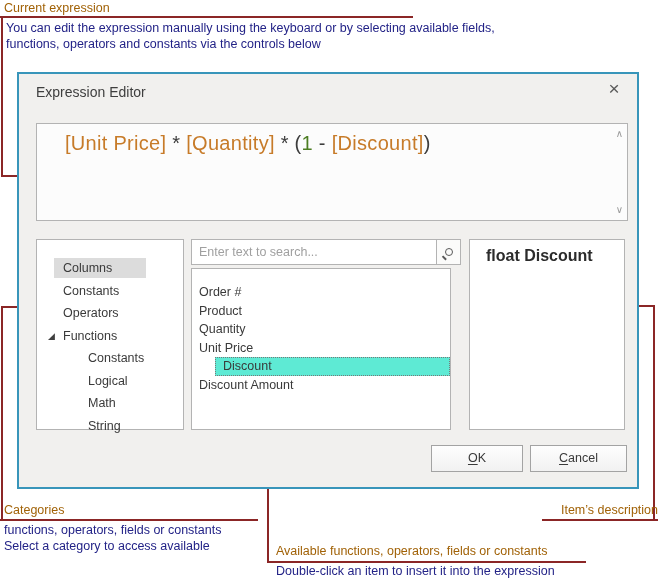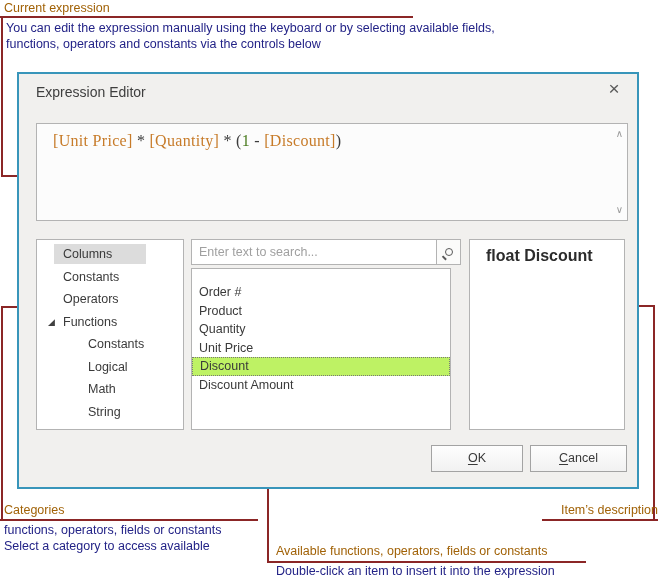--- a/index.html
+++ b/index.html
@@ -16,32 +16,32 @@
   
   .dialog { position:absolute; left:17px; top:72px; width:622px; height:417px;
             background:#f1f0ee; border:2px solid #3895ba; }
   .dlg-title { position:absolute; left:17px; top:10px; font-size:14px; color:#3e3e3e; }
   .dlg-close { position:absolute; right:12px; top:4px; width:22px; height:22px;
                font-size:19px; color:#5a5a5a; text-align:center; line-height:22px; cursor:default; }
 
   
   .memo { position:absolute; left:17px; top:49px; width:592px; height:98px;
           background:#fcfcfc; border:1px solid #b3b3b3; }
-  .expr { position:absolute; left:16px; top:8px; font-family:Liberation Serif, serif;
-          font-size:16px; letter-spacing:0.3px; white-space:pre; }
+  .expr { position:absolute; left:28px; top:8px; font-family:Liberation Sans, sans-serif;
+          font-size:20px; letter-spacing:0.3px; white-space:pre; }
   .tok-field { color:#c77b29; }
   .tok-op { color:#3c3c3c; }
   .tok-num { color:#4c7d22; }
   .chev { position:absolute; right:4px; color:#9a9a9a; font-size:10px; line-height:10px; }
   .chev.up { top:5px; }
   .chev.dn { bottom:5px; }
 
   
   .panel { position:absolute; background:#ffffff; border:1px solid #b3b3b3; }
-  .cats { left:17px; top:165px; width:148px; height:191px; padding-top:3px; }
+  .cats { left:17px; top:165px; width:148px; height:191px; padding-top:17px; }
   .cat-row { position:relative; height:22.5px; line-height:22.5px; font-size:12.5px; color:#3a3a3a; }
   .cat-row .hl { position:absolute; left:17px; top:1px; width:92px; height:20px; background:#dcdcdc; z-index:0; }
   .cat-label { position:relative; z-index:1; margin-left:26px; }
   .cat-label.sub { margin-left:51px; }
   .tri { position:absolute; left:11px; top:0; z-index:1; font-size:9px; color:#404040; }
 
   
   .searchbox { position:absolute; left:172px; top:165px; width:270px; height:26px;
                background:#ffffff; border:1px solid #b3b3b3; display:flex; }
   .searchbox input { flex:1; border:0; outline:0; background:transparent; padding:0 7px;
@@ -49,22 +49,22 @@
   .searchbox input::placeholder { color:#a0a0a0; opacity:1; }
   .search-btn { width:24px; border-left:1px solid #b3b3b3; background:#fbfbfa;
                 display:flex; align-items:center; justify-content:center; }
   .mag { position:relative; width:8px; height:8px; border:1.5px solid #595959; border-radius:50%; display:block; }
   .mag::after { content:""; position:absolute; left:-4px; bottom:-3px; width:5px; height:1.5px;
                 background:#595959; transform:rotate(45deg); }
 
   
   .fields { left:172px; top:194px; width:260px; height:162px; padding-top:14px; }
   .item-row { height:18.5px; line-height:18.5px; font-size:12.5px; color:#3a3a3a; padding-left:7px; }
-  .item-row.selected { background:#bef264; border-top:1px dotted #787878; border-bottom:1px dotted #787878;
-                       border-left:1px dotted #787878; border-right:1px dotted #787878; line-height:16.5px; }
+  .item-row.selected { background:#5eead4; border-top:1px dotted #787878; border-bottom:1px dotted #787878;
+                       border-left:1px dotted #787878; border-right:1px dotted #787878; line-height:16.5px;margin-left:23px; }
 
   
   .desc { left:450px; top:165px; width:156px; height:191px; }
   .desc-text { position:absolute; left:8px; top:7px; font-size:16px; font-weight:600; color:#2b2b2b;margin-left:8px; }
 
   
   .btn { position:absolute; top:371px; height:27px; background:linear-gradient(#fefefe,#f1f1f1);
          border:1px solid #a3a3a3; font-size:12.5px; color:#393939; text-align:center; line-height:25px; }
   .btn .mn { text-decoration:underline; text-underline-offset:2px; }
   .btn-ok { left:412px; width:92px; }

